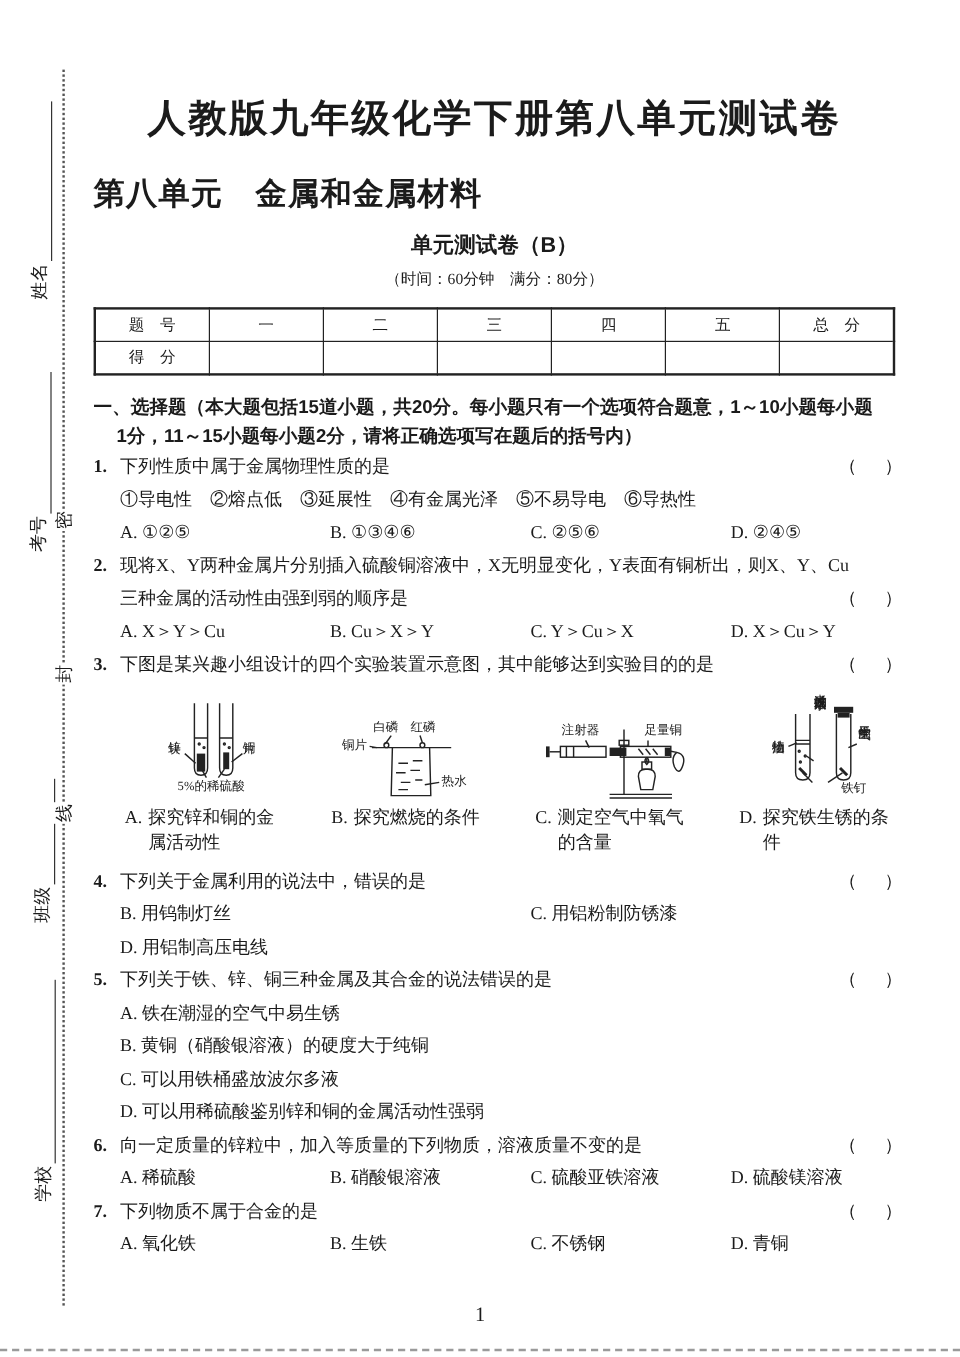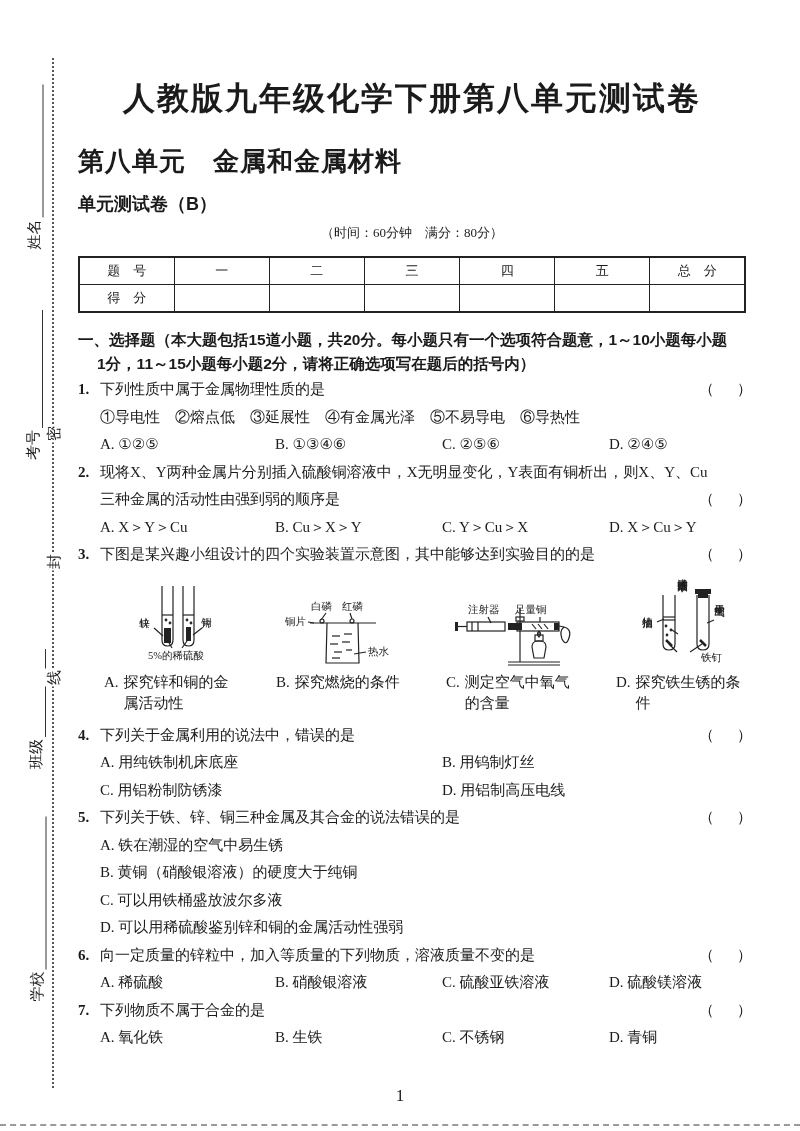--- a/index.html
+++ b/index.html
@@ -16,21 +16,21 @@
   .seal-char { position:absolute; left:45px; width:18px; text-align:center;
                transform:rotate(-90deg); font-size:15px; background:#fff; }
 
   
   .content { position:absolute; left:78px; top:80px; width:668px; }
   .title   { font-family:"Liberation Sans", sans-serif; font-weight:bold;
              font-size:32px; line-height:36px; text-align:center; letter-spacing:2px; }
   .subtitle{ font-family:"Liberation Sans", sans-serif; font-weight:bold;
              font-size:26px; line-height:34px; text-align:left; margin-top:28px; letter-spacing:1px; }
   .paper-label { font-family:"Liberation Sans", sans-serif; font-weight:bold;
-             font-size:18px; line-height:24px; margin-top:14px; }
+             font-size:18px; line-height:24px; text-align:center; margin-top:14px; }
   .meta    { font-size:13px; line-height:17px; text-align:center; margin-top:8px; }
 
   table.score-table { width:100%; border-collapse:collapse; margin-top:15px;
                       border:2px solid #222; table-layout:fixed; }
   table.score-table td { border:1px solid #222; height:26px; text-align:center;
                          font-size:13px; padding:0; }
 
   .section-heading { margin-top:15px; font-family:"Liberation Sans", sans-serif;
                      font-weight:bold; font-size:15.5px; line-height:24px; }
   .section-heading .line2 { padding-left:19px; }
@@ -244,21 +244,21 @@
           <line x1="88" y1="92" x2="140" y2="92"></line>
           <line x1="88" y1="95" x2="140" y2="95"></line>
           <path d="M114,88 L112,77 Q112,71 118,71 L120,71 Q126,71 126,77 L124,88 Z"></path>
           <rect class="o" x="115" y="65" width="8" height="6"></rect>
           <line x1="119" y1="65" x2="119" y2="62"></line>
           <path d="M119,61 Q122,64 119,67 Q116,64 119,61"></path>
           <line x1="68" y1="47" x2="71" y2="53"></line>
           <line x1="120" y1="47" x2="120" y2="52"></line>
         </svg>
         <div class="htext" style="left:48px; top:34px;">注射器</div>
-        <div class="htext" style="left:95px; top:34px;">足量铜</div>
+        <div class="htext" style="left:117px; top:34px;">足量铜</div>
         <div class="caption capC">
           <span class="cap-label">C.</span>
           <span class="cap-text">测定空气中氧气的含量</span>
         </div>
       </div>
 
       <div class="diagram dD">
         <svg class="fig" width="136" height="100">
           <path d="M53,25 L53,74 Q53,80 59,80 Q65,80 65,74 L65,25"></path>
           <line x1="53" y1="47" x2="65" y2="47"></line>
@@ -288,21 +288,20 @@
       </div>
     </div>
 
     <div class="q">
       <span class="q-num">4.</span>
       <div class="stem-row">
         <span>下列关于金属利用的说法中，错误的是</span>
         <span class="bracket">（　）</span>
       </div>
       <div class="opts2">
-        <span>A. 用纯铁制机床底座</span>
         <span>B. 用钨制灯丝</span>
         <span>C. 用铝粉制防锈漆</span>
         <span>D. 用铝制高压电线</span>
       </div>
     </div>
 
     <div class="q">
       <span class="q-num">5.</span>
       <div class="stem-row">
         <span>下列关于铁、锌、铜三种金属及其合金的说法错误的是</span>

